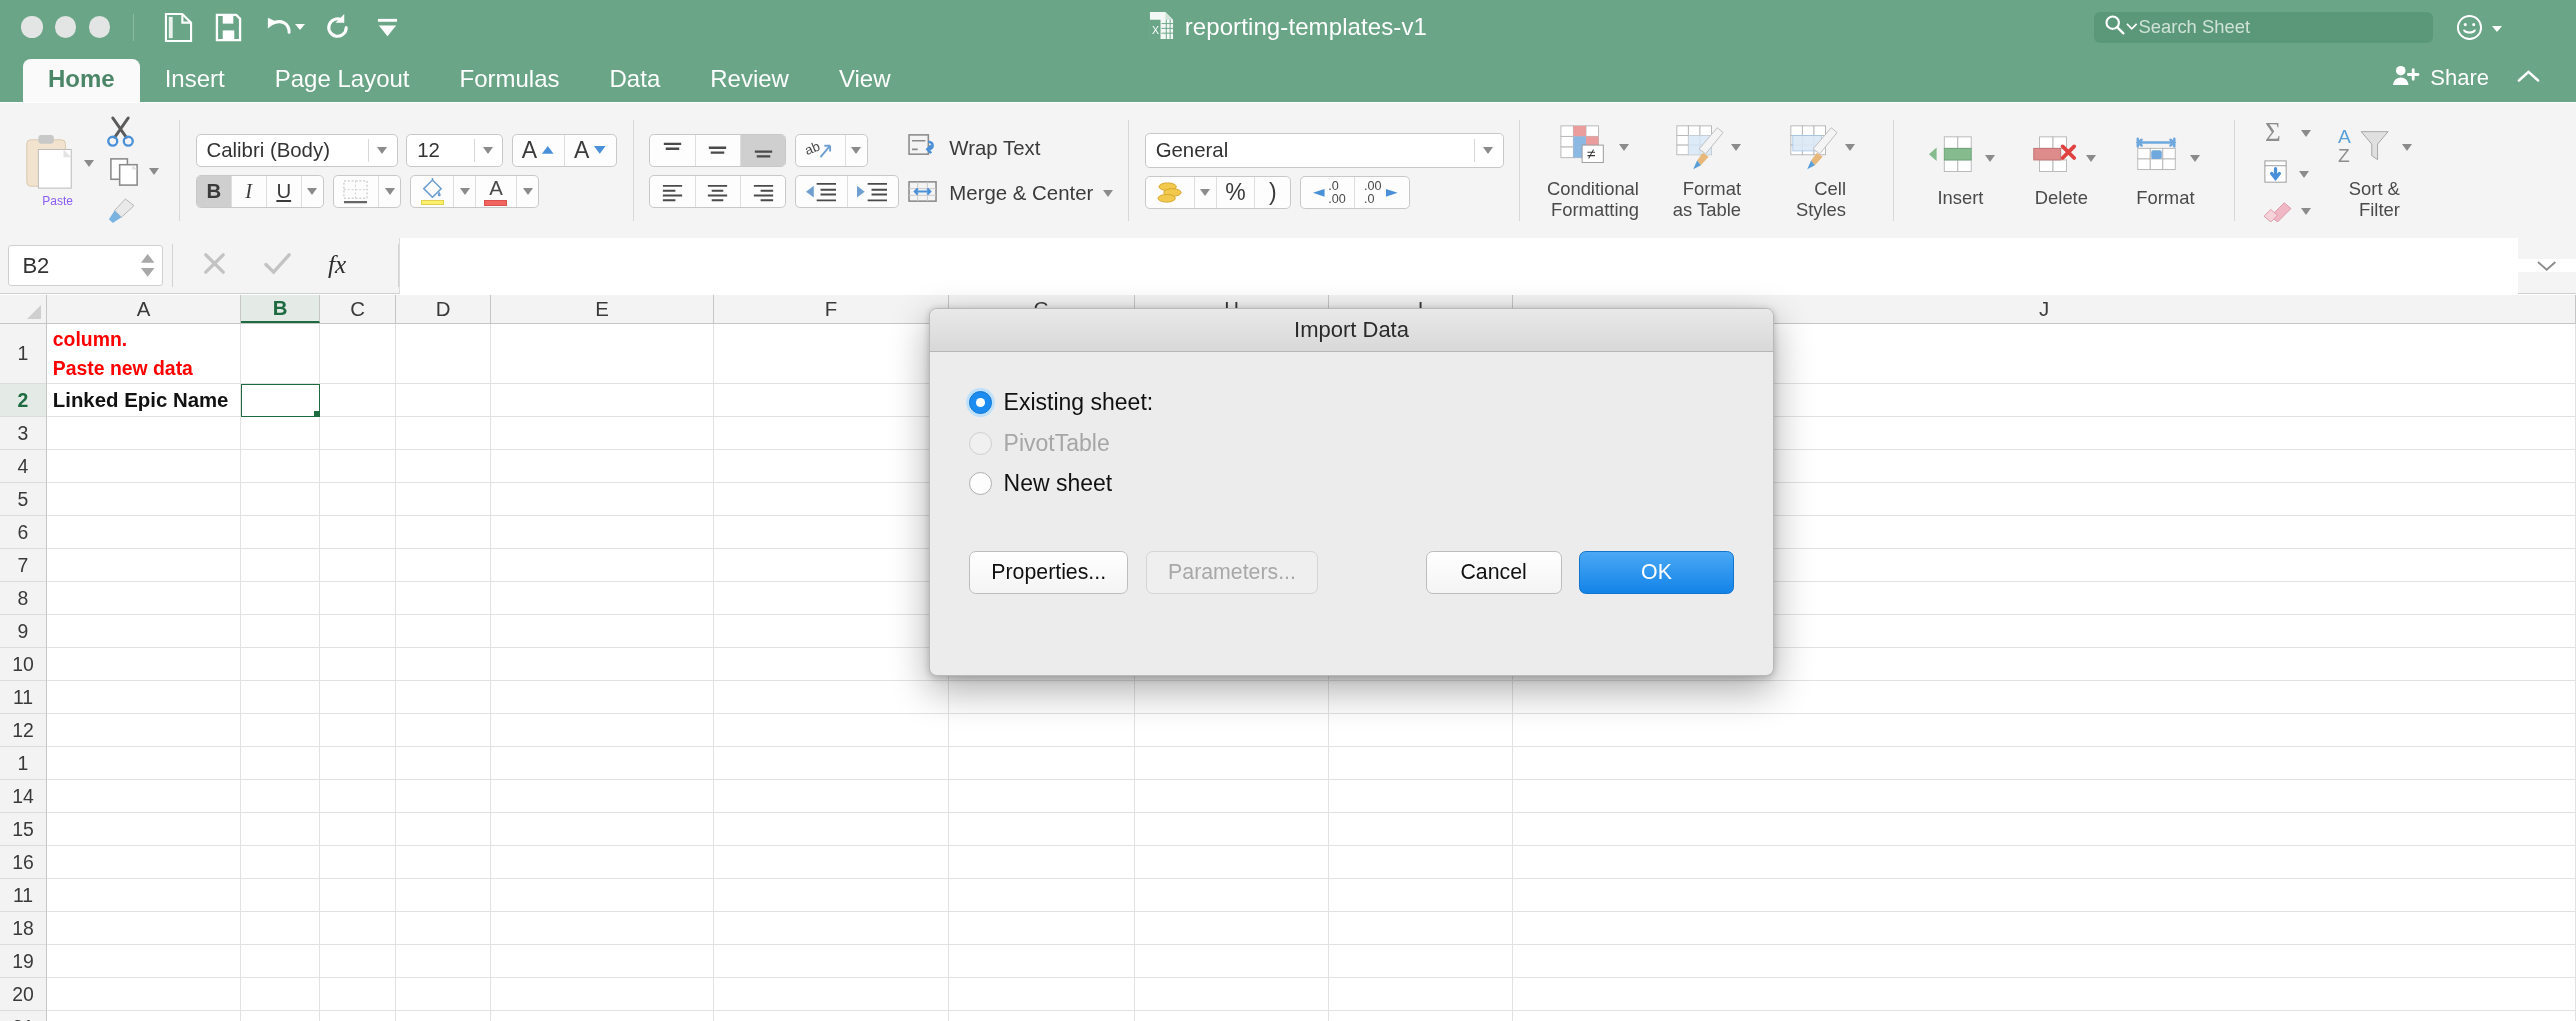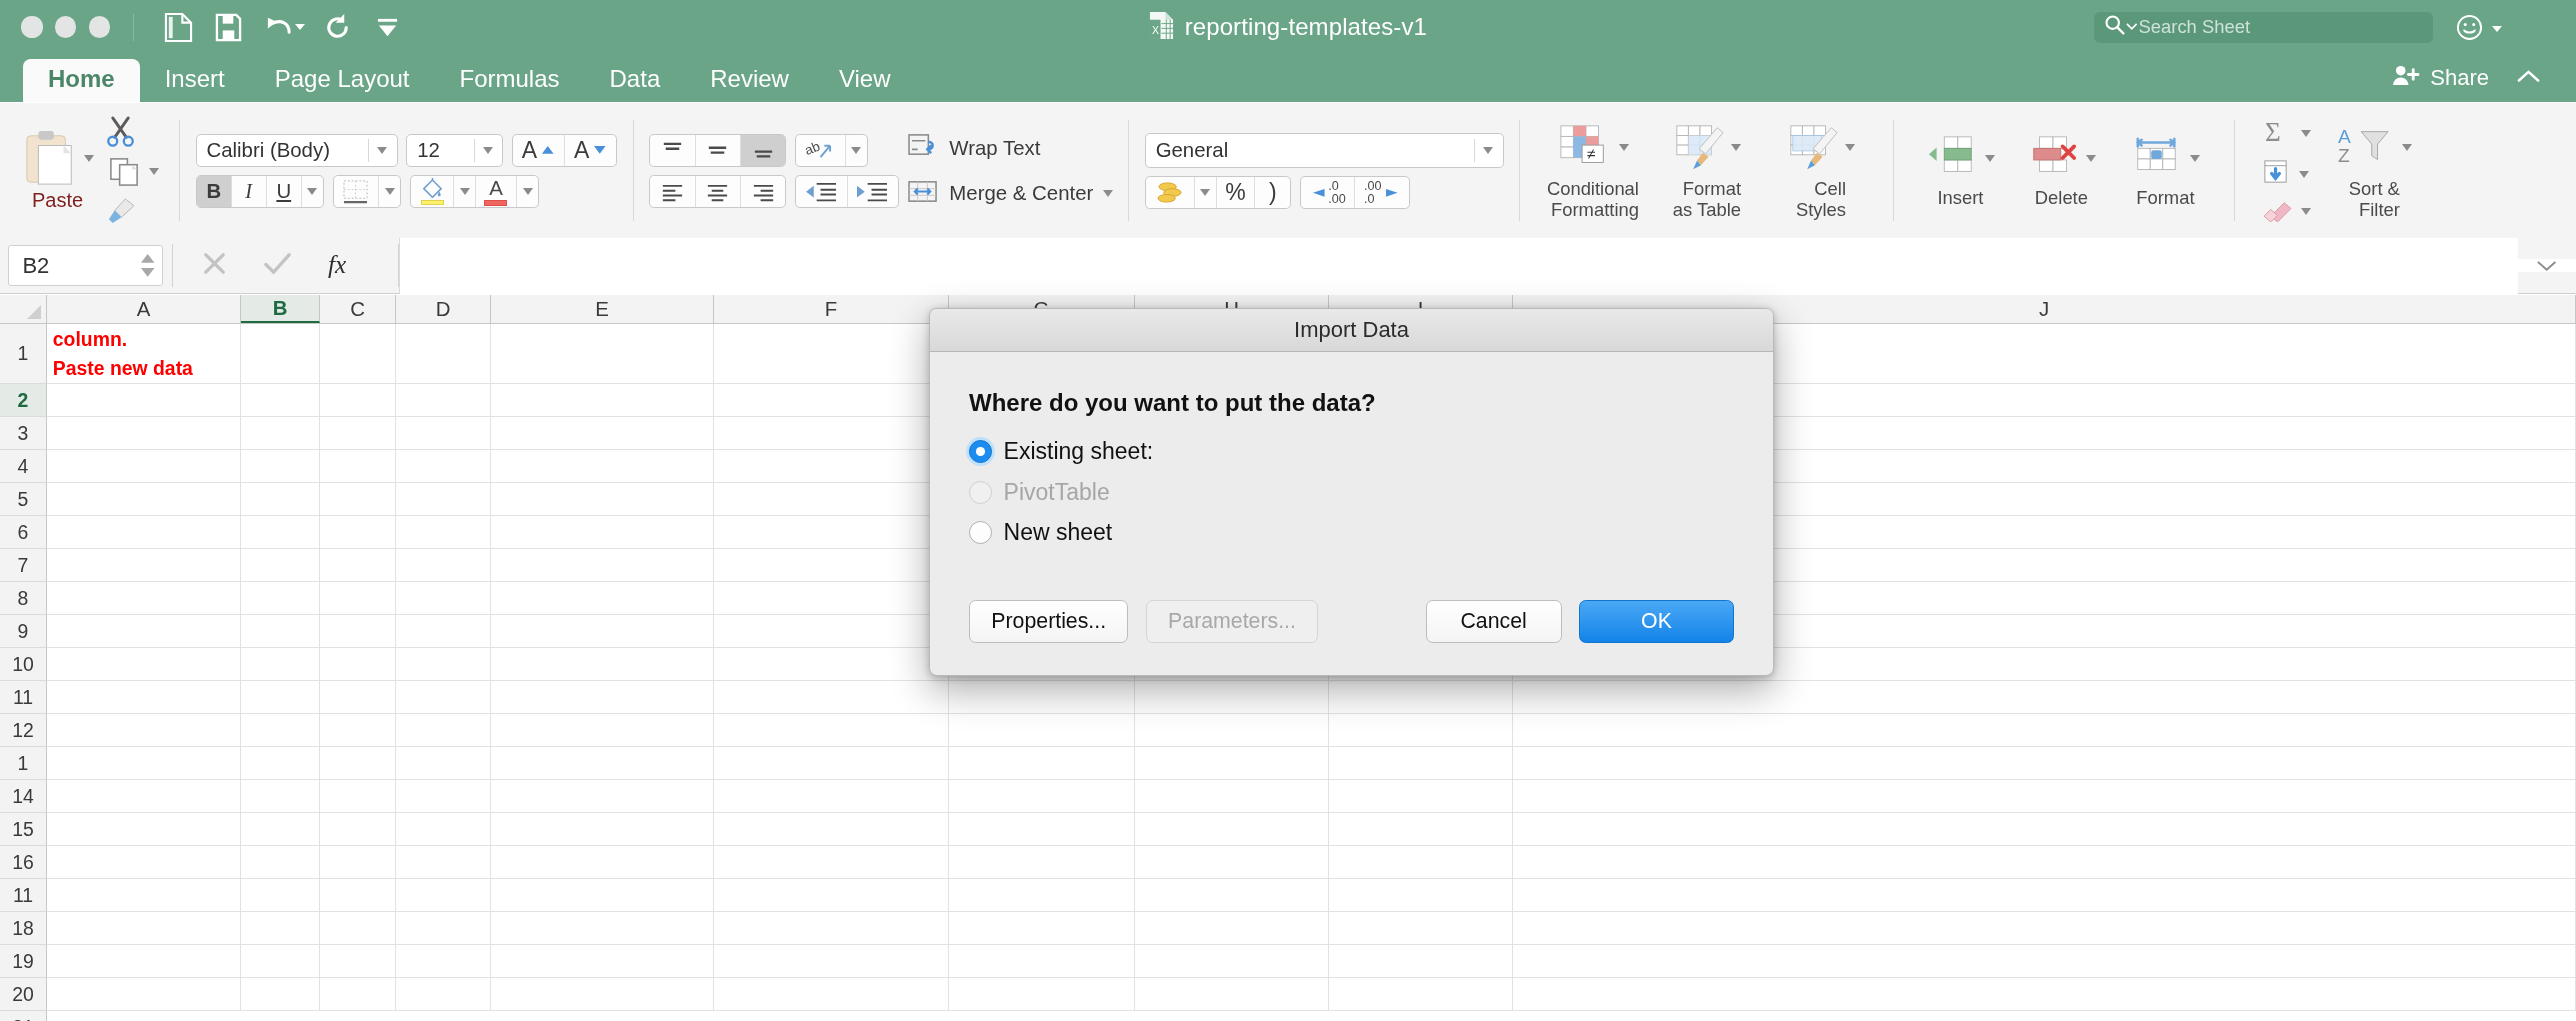--- a/index.html
+++ b/index.html
@@ -66,21 +66,21 @@
   
   .ribbon {
     position: absolute; top: 103px; left: 0; width: 2576px; height: 136px;
     background: #f4f4f4; border-bottom: 1px solid #d2d2d2;
     display: flex; align-items: stretch;
   }
   .rgroup { display: flex; align-items: center; padding: 0 11.6px; height: 136px; }
   .rsep { width: 1px; background: #d8d8d8; margin: 17.4px 3.9px; }
 
   .paste-btn { display: flex; flex-direction: column; align-items: center; width: 92px; }
-  .paste-label { font-size: 20px; color: #7f1d1d; margin-top: 1.9px; }
+  .paste-label { font-size: 12px; color: #8b5cf6; margin-top: 1.9px; }
   .caret-gray {
     width: 0; height: 0; border-left: 5.8px solid transparent; border-right: 5.8px solid transparent;
     border-top: 7.8px solid #8b8b8b;
   }
   .clip-mini { display: flex; flex-direction: column; align-items: center; gap: 2.9px; }
   .clip-row { display: flex; align-items: center; gap: 7.8px; height: 37px; }
 
   .fontgroup { display: flex; flex-direction: column; gap: 8.7px; justify-content: center; }
   .frow { display: flex; align-items: center; gap: 8.7px; }
   .combo {
@@ -905,20 +905,32 @@
           <div class="cell" style="width:76px"></div>
           <div class="cell" style="width:95px"></div>
           <div class="cell" style="width:223px"></div>
           <div class="cell" style="width:235px"></div>
           <div class="cell" style="width:186px"></div>
           <div class="cell" style="width:194px"></div>
           <div class="cell" style="width:184px"></div>
           <div class="cell" style="flex:1"></div>
         </div>
 
+        <div class="grow">
+          <div class="cell a2" style="width:194px">Linked Epic Name</div>
+          <div class="cell selected" style="width:79px"></div>
+          <div class="cell" style="width:76px"></div>
+          <div class="cell" style="width:95px"></div>
+          <div class="cell" style="width:223px"></div>
+          <div class="cell" style="width:235px"></div>
+          <div class="cell" style="width:186px"></div>
+          <div class="cell" style="width:194px"></div>
+          <div class="cell" style="width:184px"></div>
+          <div class="cell" style="flex:1"></div>
+        </div>
 
         <div id="blank-rows">
             <div class="grow">
               <div class="cell" style="width: 194px;"></div>
               <div class="cell" style="width: 79px;"></div>
               <div class="cell" style="width: 76px;"></div>
               <div class="cell" style="width: 95px;"></div>
               <div class="cell" style="width: 223px;"></div>
               <div class="cell" style="width: 235px;"></div>
               <div class="cell" style="width: 186px;"></div>
@@ -1145,21 +1157,20 @@
           </div>
       </div>
     </div>
   </div>
 
   <div class="dlg-shadow">
     <div class="dlg-title">
       <span>Import Data</span>
     </div>
     <div class="dlg-body">
-      <div class="dlg-heading">Where do you want to put the data?</div>
 
       <div class="radio-row">
         <span class="radio on"></span>
         <span class="radio-label">Existing sheet:</span>
       </div>
 
       <div class="radio-row">
         <span class="radio dis"></span>
         <span class="radio-label dis">PivotTable</span>
       </div>

